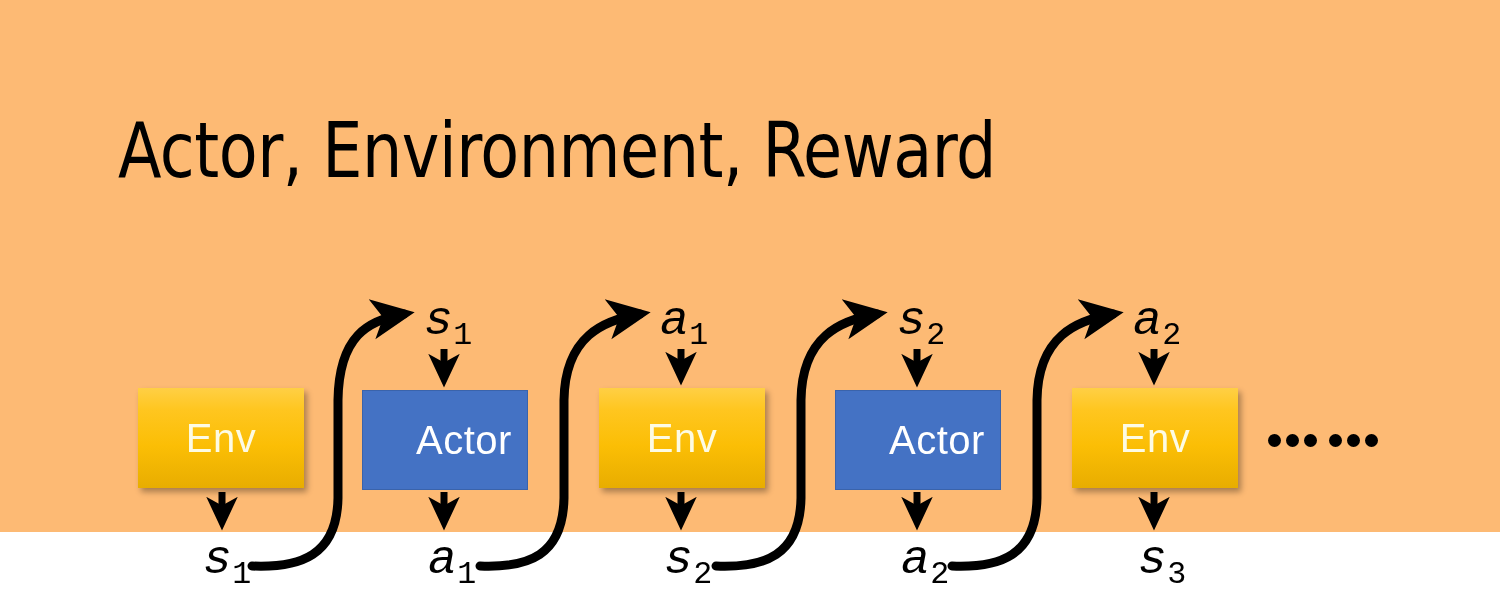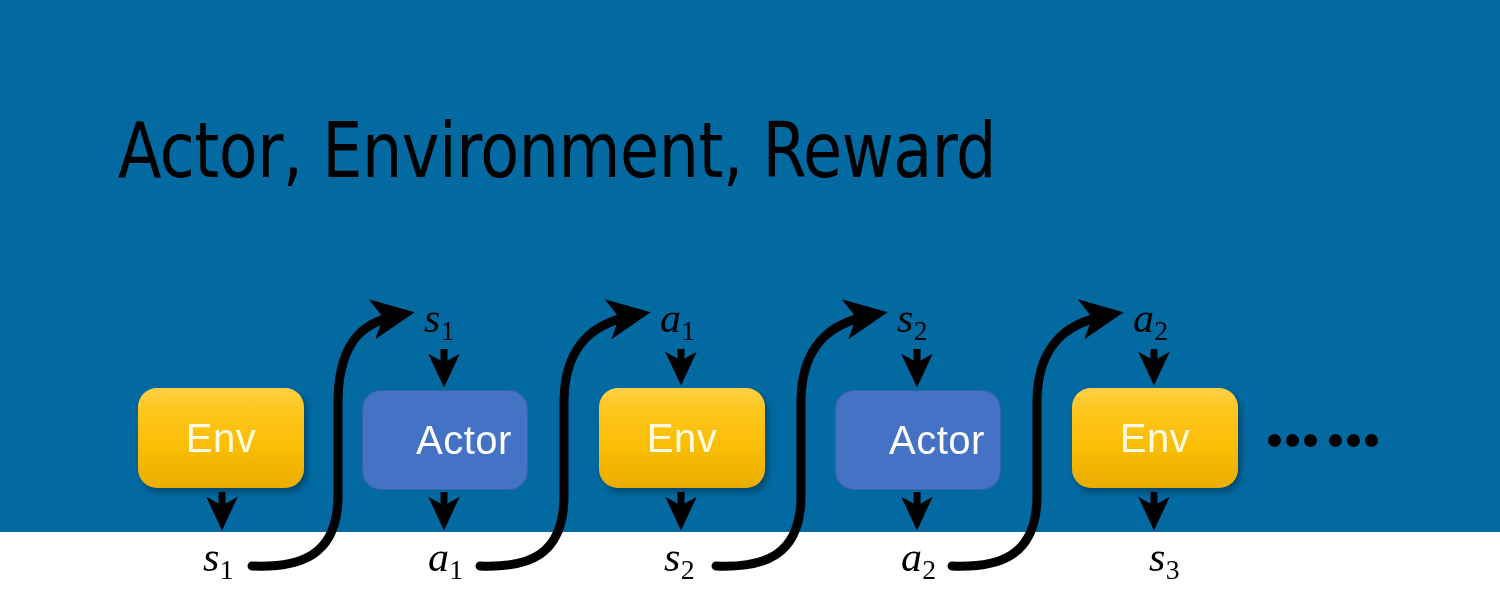--- a/index.html
+++ b/index.html
@@ -13,21 +13,21 @@
     overflow: hidden;
     font-family: "Liberation Sans", sans-serif;
     position: relative;
   }
 
   #slide {
     position: absolute;
     left: 0; top: 0;
     width: 1500px;
     height: 532px;
-    background: #0369a1;
+    background: #fdba74;
   }
 
   
   #slide-title {
     position: absolute;
     left: 118px;
     top: 113px;
     font-family: "DejaVu Sans Condensed", "Liberation Sans", sans-serif;
     font-size: 76px;
     font-weight: 300;
@@ -56,21 +56,20 @@
 
   
   .node-box {
     position: absolute;
     display: flex;
     align-items: center;
     justify-content: center;
     box-sizing: border-box;
     width: 166px;
     height: 100px;
-    border-radius: 19px;
   }
   .node-box .node-label {
     font-family: "Liberation Sans", sans-serif;
     font-weight: 400;
     font-size: 40px;
     line-height: 1;
     color: #ffffff;
     letter-spacing: 0.5px;
     user-select: none;
   }
@@ -83,22 +82,22 @@
   .node-actor {
     background: #4472c4;
     border: 1.5px solid #3a63ab;
     box-shadow: none;
   }
   .node-actor .node-label { color: #ffffff; margin-left: 38px; }
 
   
   .math-label {
     position: absolute;
-    font-family: Liberation Serif, serif;
-    font-size: 42px;
+    font-family: Liberation Mono, monospace;
+    font-size: 48px;
     line-height: 1;
     color: #000000;
     white-space: nowrap;
     user-select: none;
   }
   .math-label .mvar {
     font-style: italic;
   }
   .math-label .msub {
     font-style: normal;
@@ -209,21 +208,21 @@
     </div>
 
     <div class="math-label" style="left:664px; top:536px;">
       <span class="mvar">s</span><span class="msub">2</span>
     </div>
 
     <div class="math-label" style="left:901px; top:536px;">
       <span class="mvar">a</span><span class="msub">2</span>
     </div>
 
-    <div class="math-label" style="left:1138px; top:536px;margin-left:11px;">
+    <div class="math-label" style="left:1138px; top:536px;">
       <span class="mvar">s</span><span class="msub">3</span>
     </div>
 
     <div id="ellipsis-dots">
       <span class="dot"></span>
       <span class="dot"></span>
       <span class="dot"></span>
       <span class="dot gap"></span>
       <span class="dot"></span>
       <span class="dot"></span>

